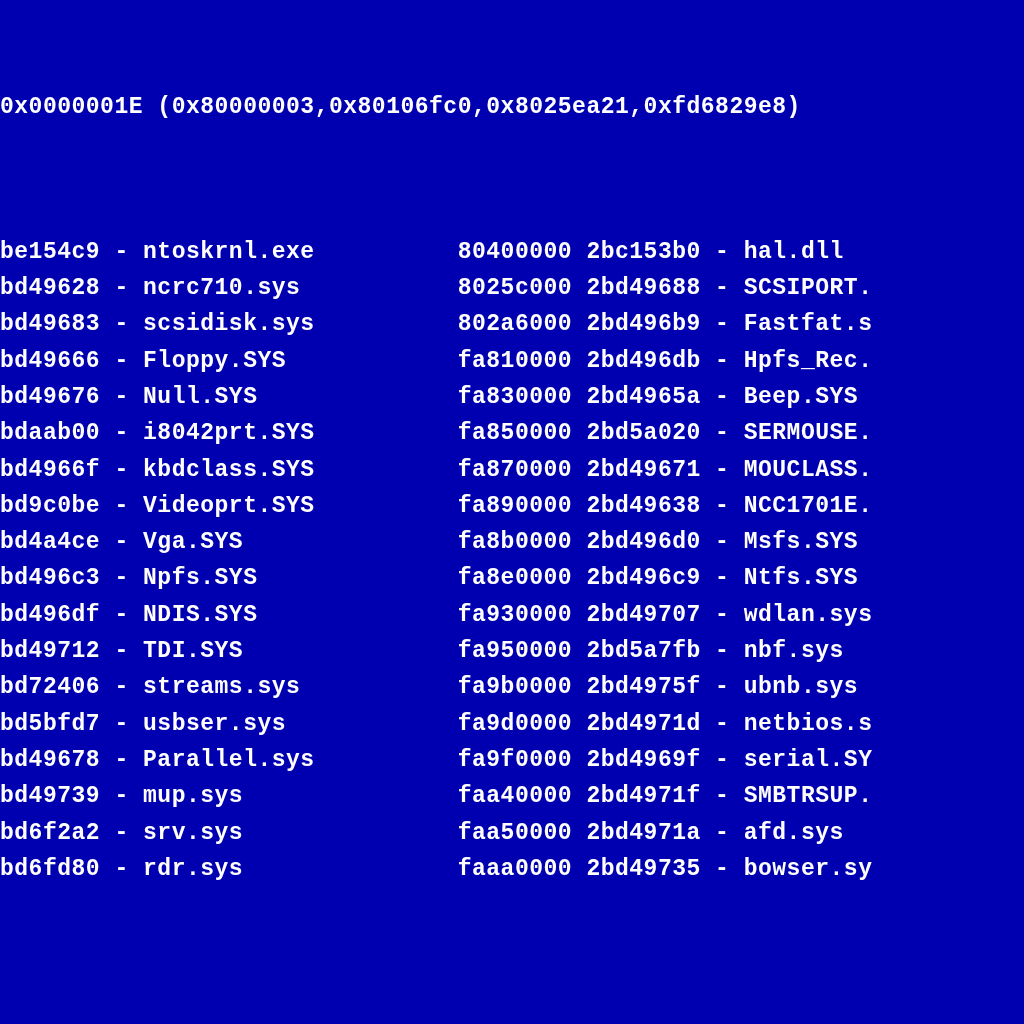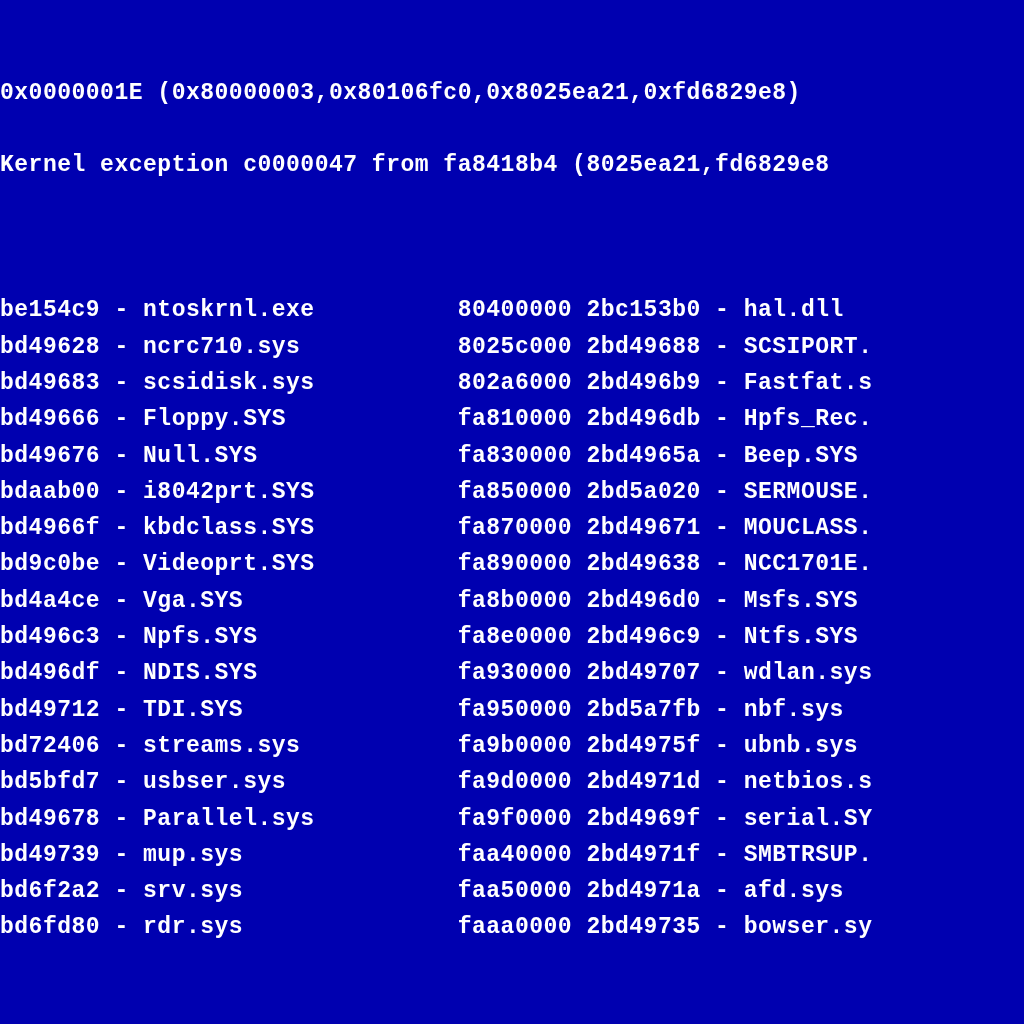--- a/index.html
+++ b/index.html
@@ -12,34 +12,33 @@
     font-family: "Courier New", Courier, monospace;
     font-size: 23px;
     font-weight: bold;
     overflow: hidden;
     letter-spacing: 0.5px;
   }
   .screen {
     width: 1024px;
     height: 1024px;
     background: #0000b0;
-    padding-top: 2px;
+    padding-top: 16px;
     box-sizing: border-box;
     white-space: pre;
     line-height: 36.3px;
   }
   .line {
     display: block;
     white-space: pre;
   }
 </style>
 </head>
 <body>
 <div class="screen">
 
 <span class="line">0x0000001E (0x80000003,0x80106fc0,0x8025ea21,0xfd6829e8)</span>
-<span class="line">Kernel exception c0000047 from fa8418b4 (8025ea21,fd6829e8</span>
 <span class="line"> </span>
 <div id="modules"><span class="line">be154c9 - ntoskrnl.exe          80400000 2bc153b0 - hal.dll</span><span class="line">bd49628 - ncrc710.sys           8025c000 2bd49688 - SCSIPORT.</span><span class="line">bd49683 - scsidisk.sys          802a6000 2bd496b9 - Fastfat.s</span><span class="line">bd49666 - Floppy.SYS            fa810000 2bd496db - Hpfs_Rec.</span><span class="line">bd49676 - Null.SYS              fa830000 2bd4965a - Beep.SYS</span><span class="line">bdaab00 - i8042prt.SYS          fa850000 2bd5a020 - SERMOUSE.</span><span class="line">bd4966f - kbdclass.SYS          fa870000 2bd49671 - MOUCLASS.</span><span class="line">bd9c0be - Videoprt.SYS          fa890000 2bd49638 - NCC1701E.</span><span class="line">bd4a4ce - Vga.SYS               fa8b0000 2bd496d0 - Msfs.SYS</span><span class="line">bd496c3 - Npfs.SYS              fa8e0000 2bd496c9 - Ntfs.SYS</span><span class="line">bd496df - NDIS.SYS              fa930000 2bd49707 - wdlan.sys</span><span class="line">bd49712 - TDI.SYS               fa950000 2bd5a7fb - nbf.sys</span><span class="line">bd72406 - streams.sys           fa9b0000 2bd4975f - ubnb.sys</span><span class="line">bd5bfd7 - usbser.sys            fa9d0000 2bd4971d - netbios.s</span><span class="line">bd49678 - Parallel.sys          fa9f0000 2bd4969f - serial.SY</span><span class="line">bd49739 - mup.sys               faa40000 2bd4971f - SMBTRSUP.</span><span class="line">bd6f2a2 - srv.sys               faa50000 2bd4971a - afd.sys</span><span class="line">bd6fd80 - rdr.sys               faaa0000 2bd49735 - bowser.sy</span></div>
 
 
 
 </div>
 
 </body></html>

